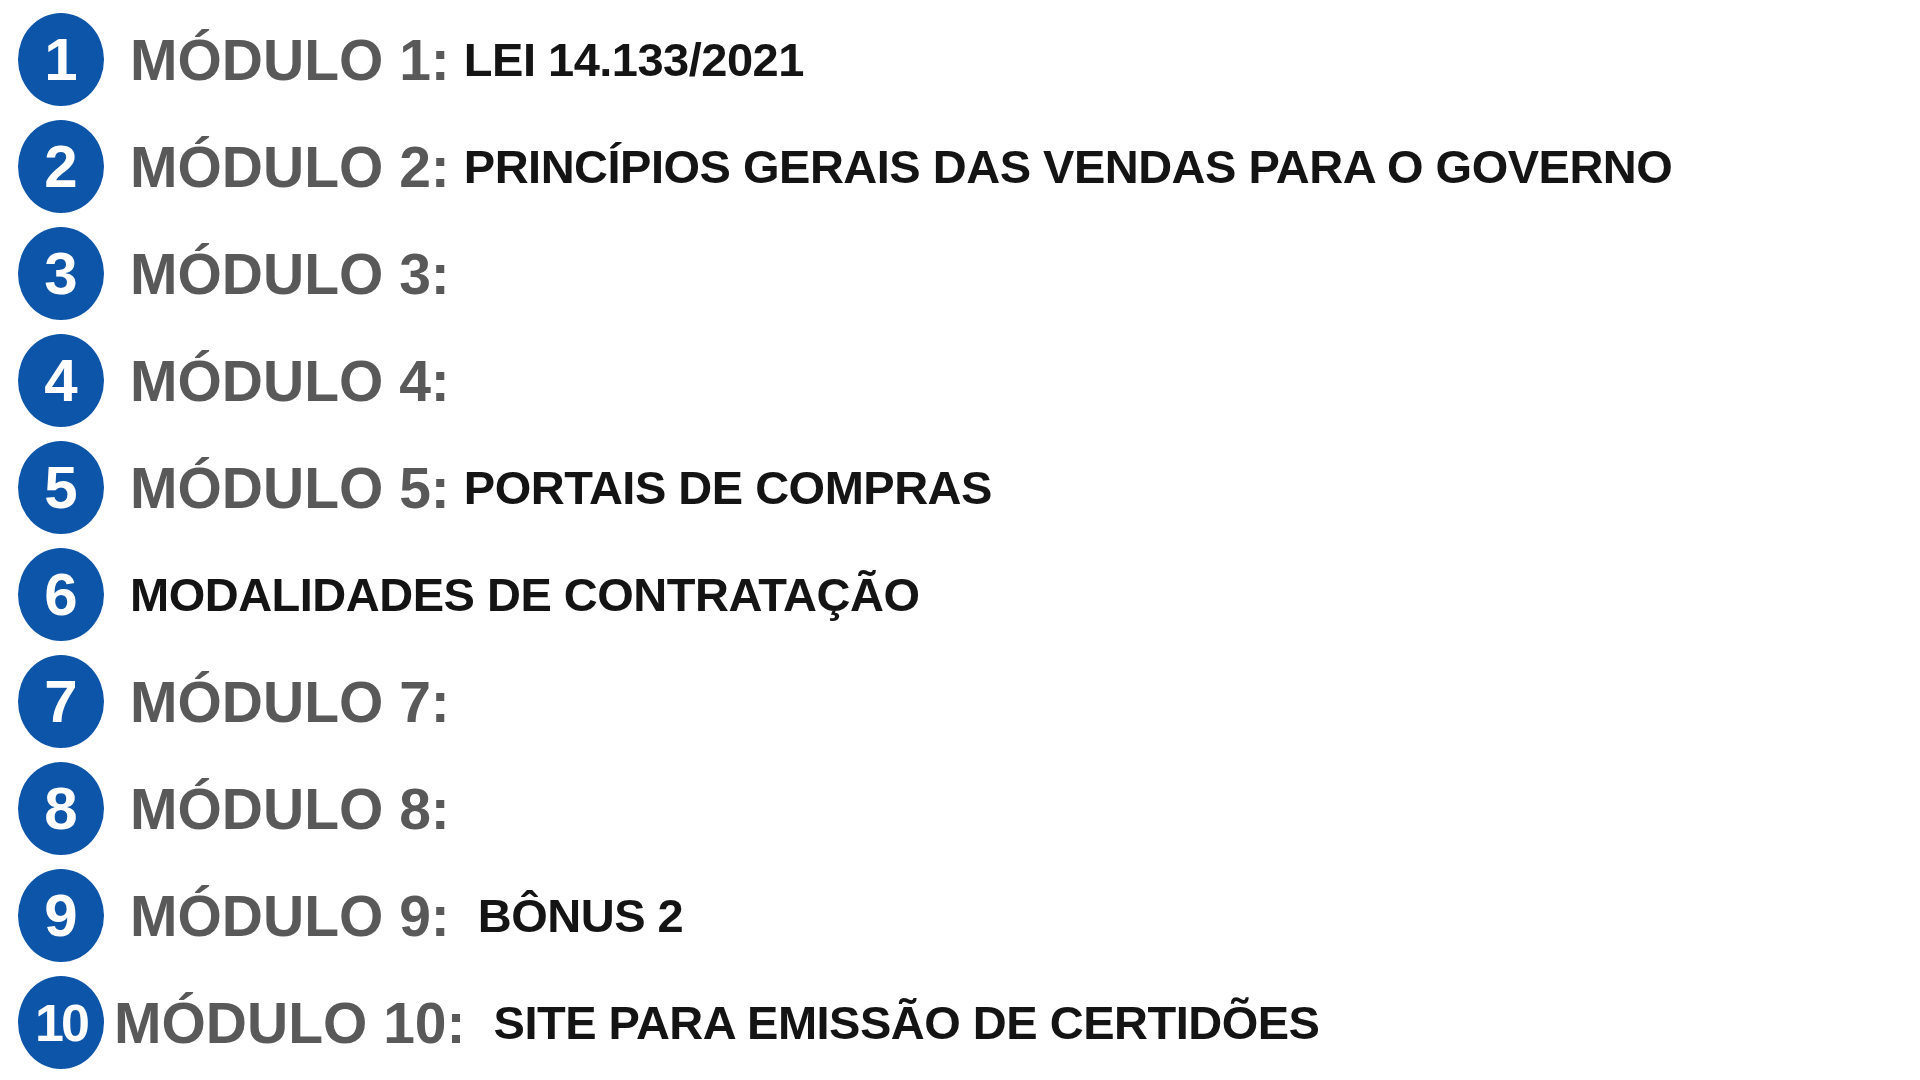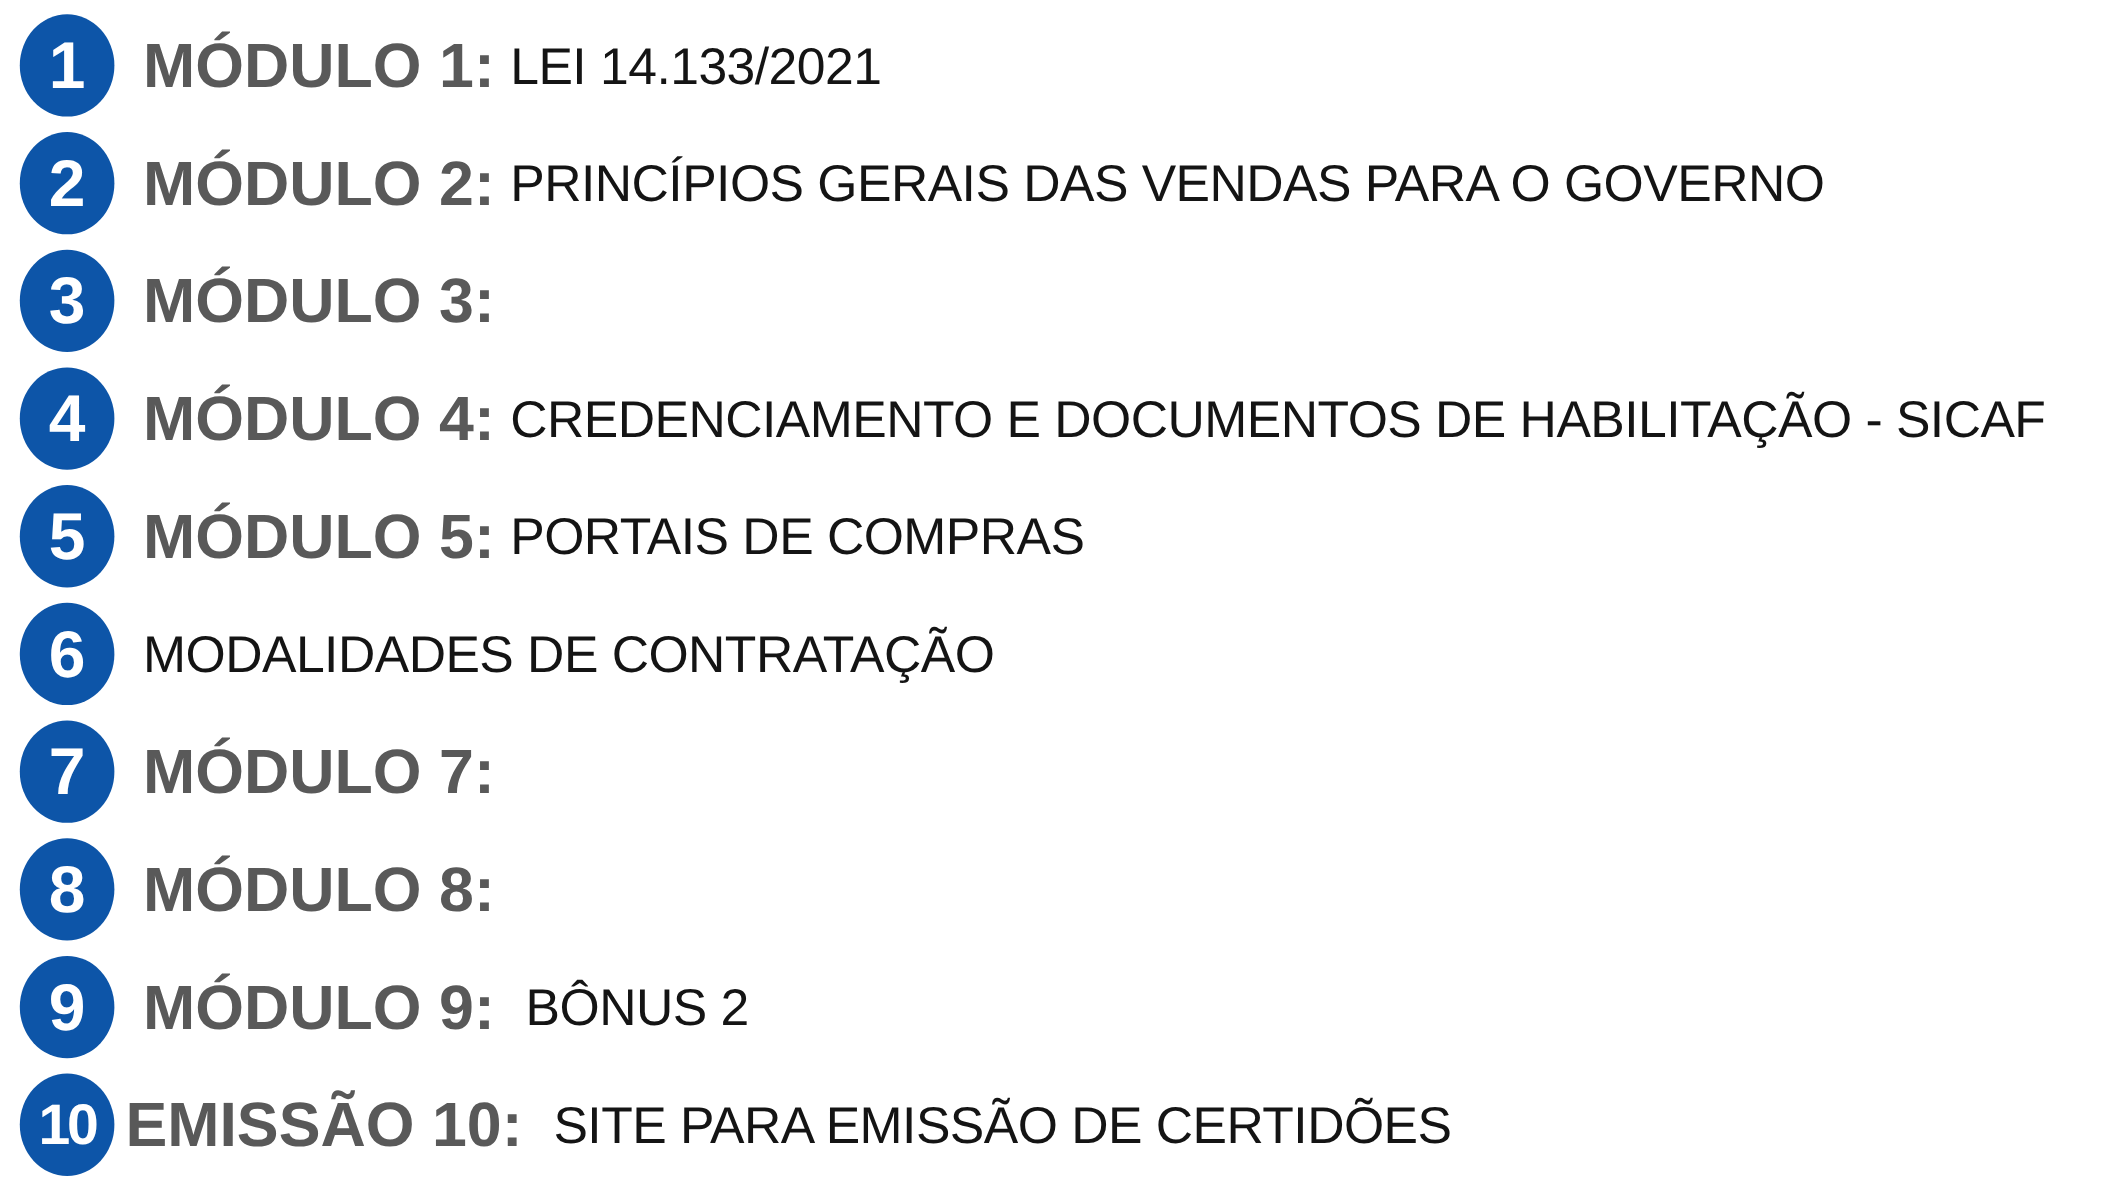--- a/index.html
+++ b/index.html
@@ -46,21 +46,21 @@
     font-weight: bold;
     font-size: 57px;
     margin-right: 14px;
     white-space: nowrap;
   }
   .module-row.wide-gap .module-label {
     margin-right: 28px;
   }
   .module-title {
     color: var(--title-black, #141414);
-    font-weight: normal;
+    font-weight: bold;
     font-size: 47px;
     white-space: nowrap;
     letter-spacing: -0.5px;
   }
 </style>
 </head>
 <body>
 
 <div class="module-list">
 
@@ -85,21 +85,20 @@
         <span>3</span>
       </div>
     <span class="module-label">MÓDULO 3:</span>
   </div>
 
   <div class="module-row">
     <div class="module-badge">
         <span>4</span>
       </div>
     <span class="module-label">MÓDULO 4:</span>
-    <span class="module-title">CREDENCIAMENTO E DOCUMENTOS DE HABILITAÇÃO - SICAF</span>
   </div>
 
   <div class="module-row">
     <div class="module-badge">
         <span>5</span>
       </div>
     <span class="module-label">MÓDULO 5:</span>
     <span class="module-title">PORTAIS DE COMPRAS</span>
   </div>
 
@@ -129,17 +128,17 @@
         <span>9</span>
       </div>
     <span class="module-label">MÓDULO 9:</span>
     <span class="module-title">BÔNUS 2</span>
   </div>
 
   <div class="module-row tight wide-gap">
     <div class="module-badge">
         <span>10</span>
       </div>
-    <span class="module-label">EMISSÃO 10:</span>
+    <span class="module-label">MÓDULO 10:</span>
     <span class="module-title">SITE PARA EMISSÃO DE CERTIDÕES</span>
   </div>
 
 </div>
 
 </body></html>

